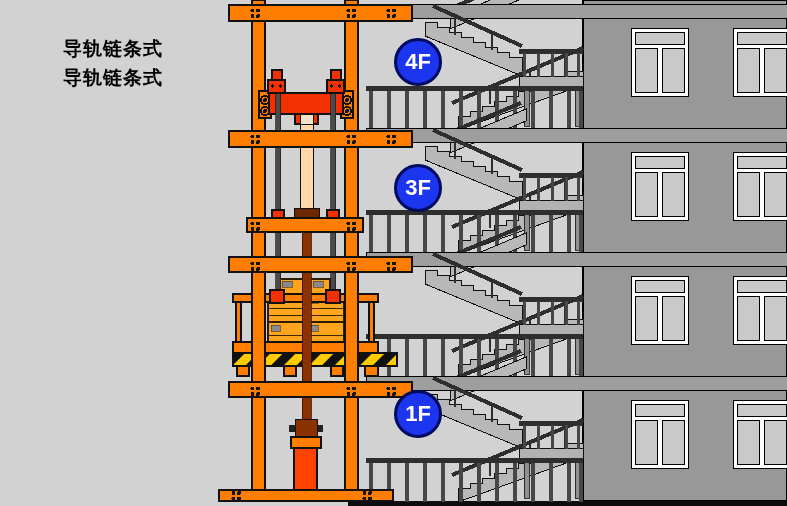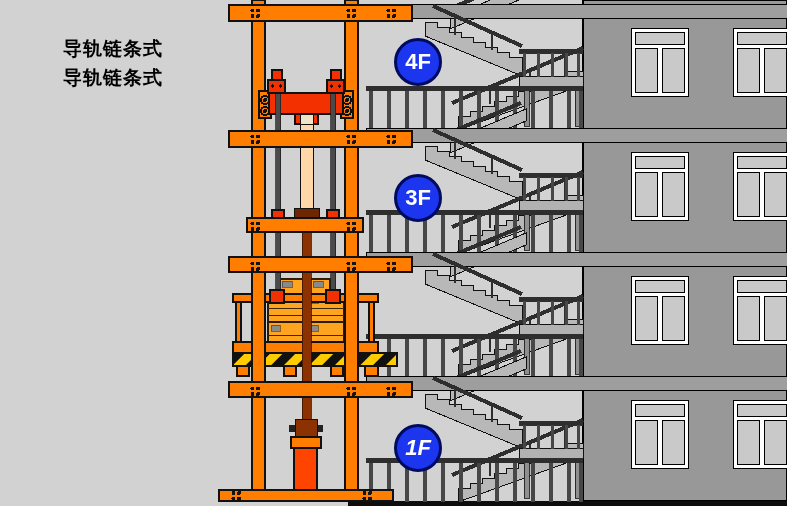--- a/index.html
+++ b/index.html
@@ -21,21 +21,21 @@
   .chain{fill:#4a4a4a;stroke:#1a1a1a;stroke-width:0.7;}
   .hline{stroke:#2e2e2e;stroke-width:4;fill:none;}
   .hpost{stroke:#2e2e2e;stroke-width:2.5;fill:none;}
   
   .title{position:absolute;left:10px;top:34px;width:206px;text-align:center;
          color:#000;font-weight:700;font-size:19px;line-height:29px;letter-spacing:1px;}
   .badge{position:absolute;left:394px;width:48px;height:48px;border-radius:50%;
          background:#1b36ee;border:3px solid #000b60;box-sizing:border-box;
          color:#fff;font-weight:700;font-size:22px;display:flex;
          align-items:center;justify-content:center;}
-  .b4{top:38px;} .b3{top:174px;} .b2{top:286px;} .b1{top:424px;font-style:italic;}
+  .b4{top:38px;} .b3{top:164px;} .b2{top:286px;} .b1{top:390px;}
 </style>
 </head>
 <body>
 
 <div class="stage">
 
 <svg width="787" height="506" viewBox="0 0 787 506" xmlns="http://www.w3.org/2000/svg">
   <defs>
     <pattern id="hz" width="18" height="18" patternUnits="userSpaceOnUse" patternTransform="rotate(45 0 0)">
       <rect width="18" height="18" fill="#ffcc00"></rect>

